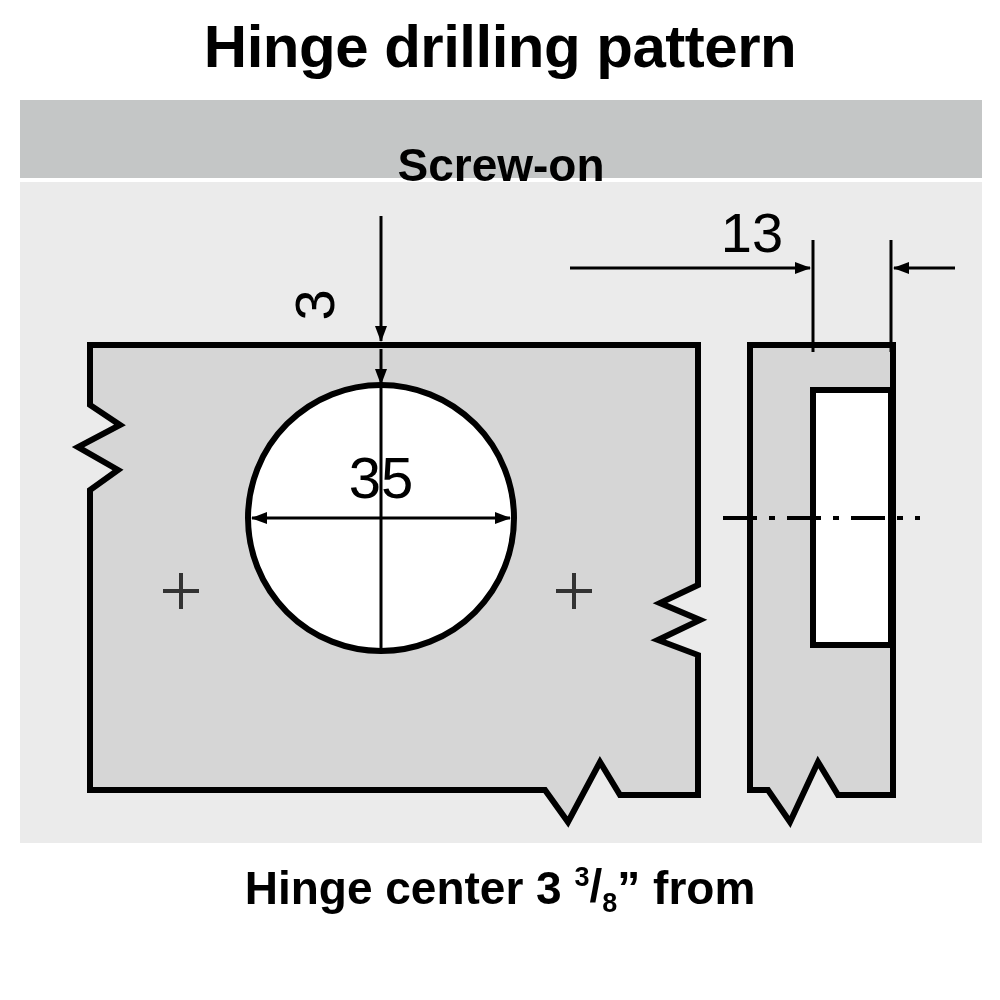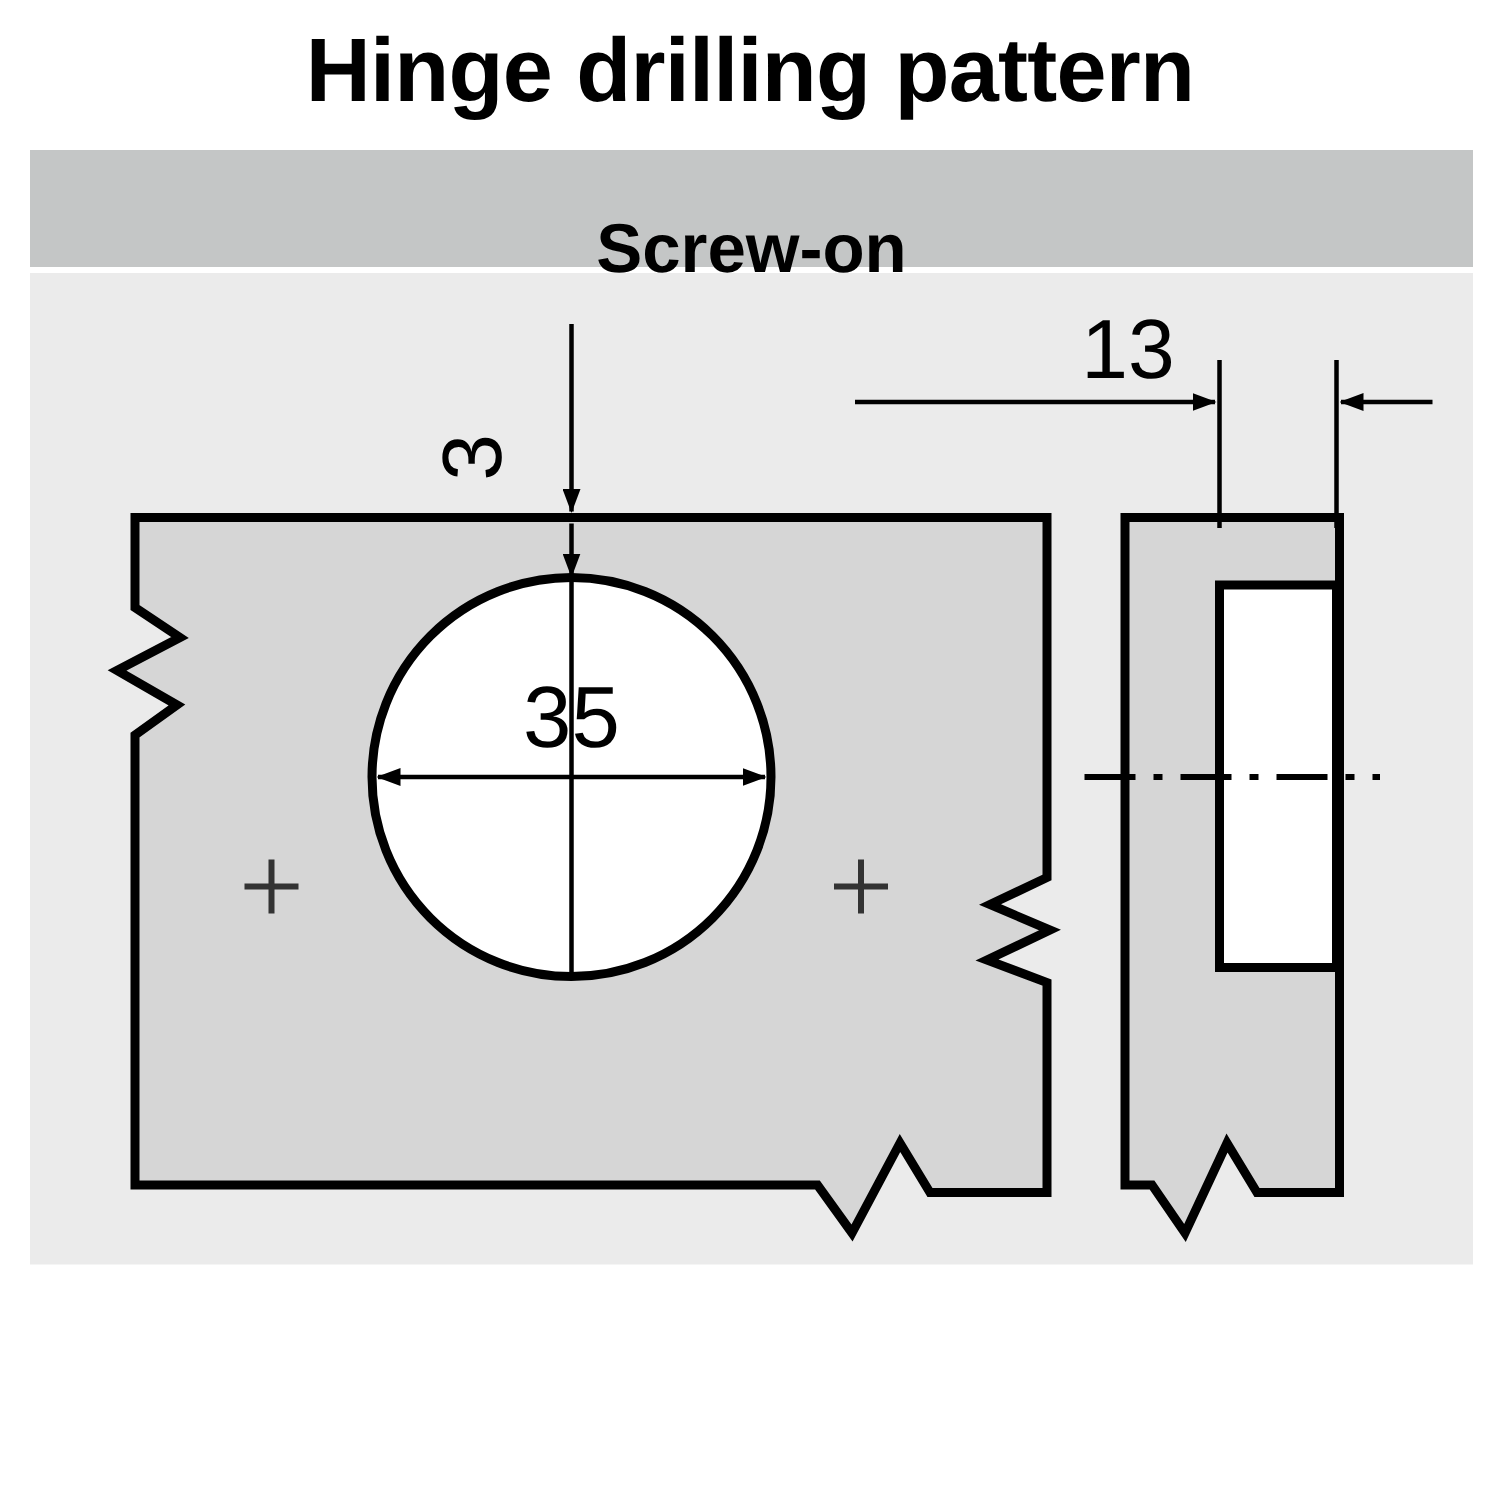--- a/index.html
+++ b/index.html
@@ -189,15 +189,18 @@
       <line x1="891" y1="240" x2="891" y2="352" stroke="#000000" stroke-width="3"></line>
 
       <line x1="570" y1="268" x2="810" y2="268" stroke="#000000" stroke-width="3" marker-end="url(#arrA)"></line>
 
       <line x1="955" y1="268" x2="894" y2="268" stroke="#000000" stroke-width="3" marker-end="url(#arrA)"></line>
     </g>
     <text x="752" y="252" font-size="56" font-family="Liberation Sans, sans-serif" fill="#000000" text-anchor="middle">13</text>
   </svg>
 
   <div class="caption">
+    <div>
+      <span>Hinge center 3</span><span class="frac">&nbsp;<sup>3</sup><span>/</span><sub>8</sub></span><span>” from</span>
+    </div>
   </div>
 
 </div>
 
 </body></html>

